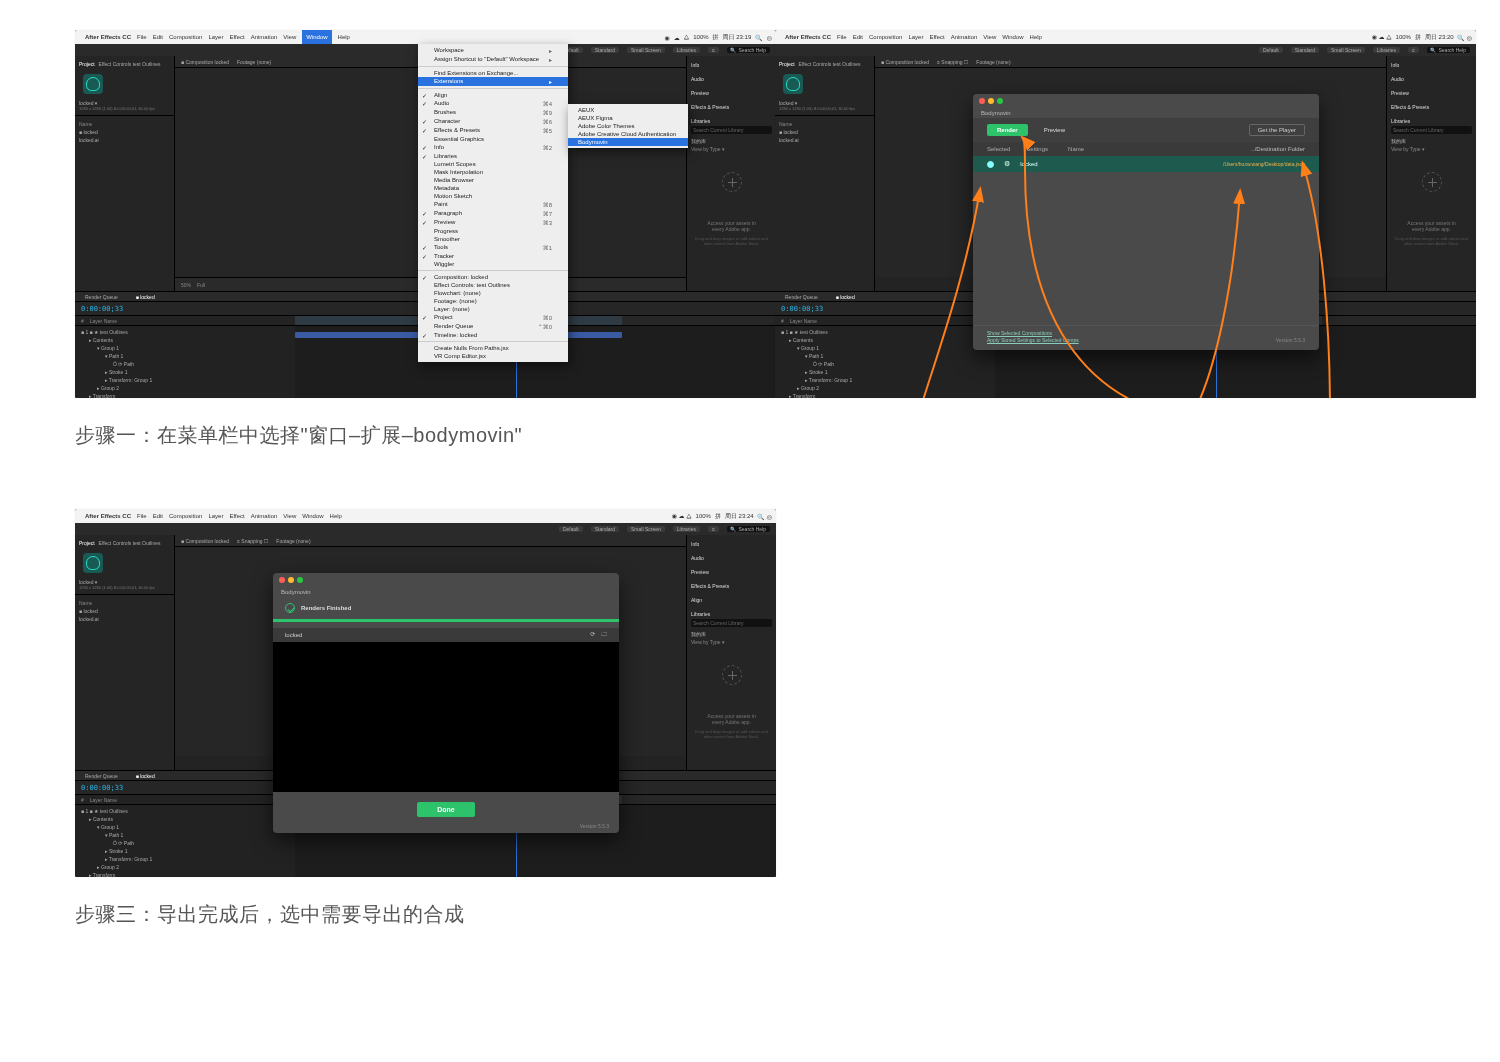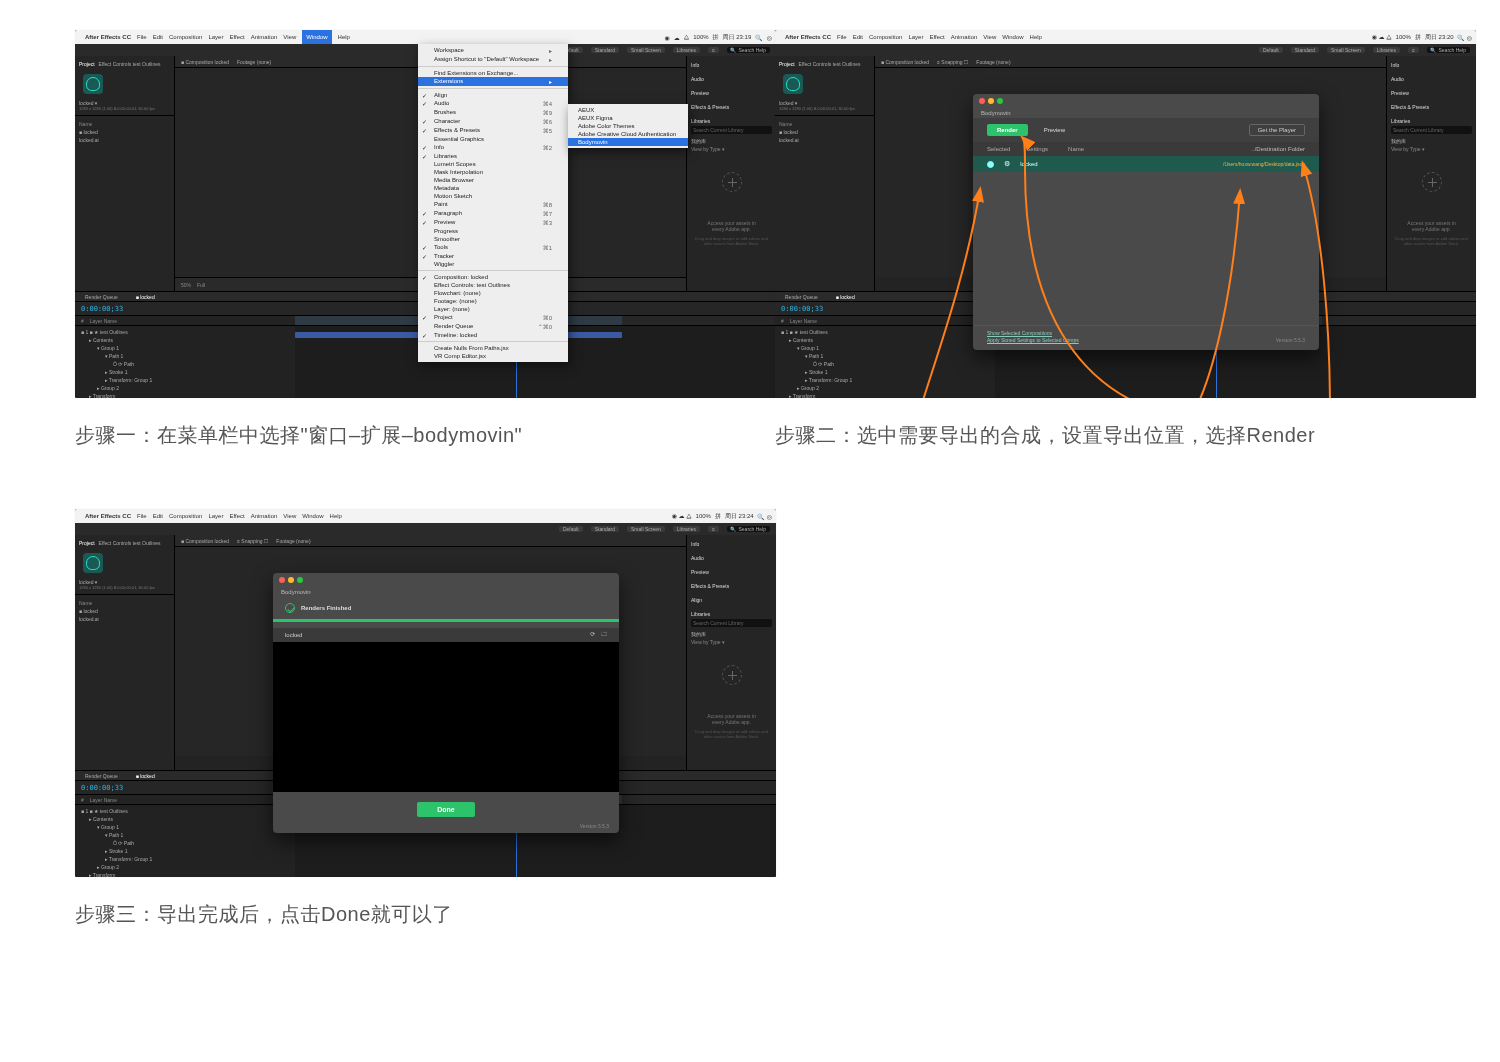--- a/index.html
+++ b/index.html
@@ -736,21 +736,20 @@
 
           <path d="M 145 380 C 160 330, 190 250, 205 160" stroke="#ff7f1a" stroke-width="2" fill="none" marker-end="url(#ah)"></path>
 
           <path d="M 420 380 C 440 340, 458 260, 465 162" stroke="#ff7f1a" stroke-width="2" fill="none" marker-end="url(#ah)"></path>
 
           <path d="M 555 380 C 555 300, 548 200, 528 134" stroke="#ff7f1a" stroke-width="2" fill="none" marker-end="url(#ah)"></path>
         </svg>
       </div>
 
     </div>
-    <div class="caption">步骤二：选中需要导出的合成，设置导出位置，选择Render</div>
   </div>
 
   <div class="step">
     <div class="shot">
 
       <div class="menubar">
         <span class="apple"></span>
         <span class="appname">After Effects CC</span>
         <span class="menu">File</span>
         <span class="menu">Edit</span>
@@ -904,16 +903,16 @@
           </span>
         </div>
         <div class="preview"></div>
         <div class="done-row">
           <span class="done-btn">Done</span>
         </div>
         <span class="ver">Version 5.5.3</span>
       </div>
 
     </div>
-    <div class="caption">步骤三：导出完成后，点击Done就可以了</div>
+    <div class="caption">步骤三：导出完成后，选中需要导出的合成</div>
   </div>
 
 </div>
 
 </body></html>

